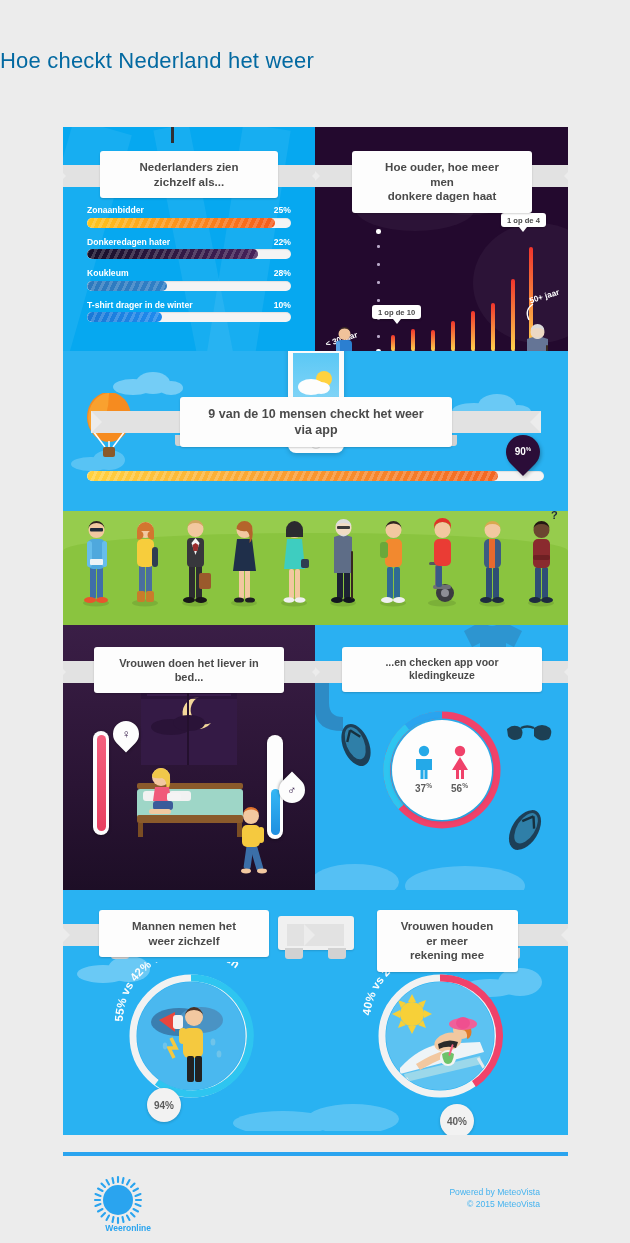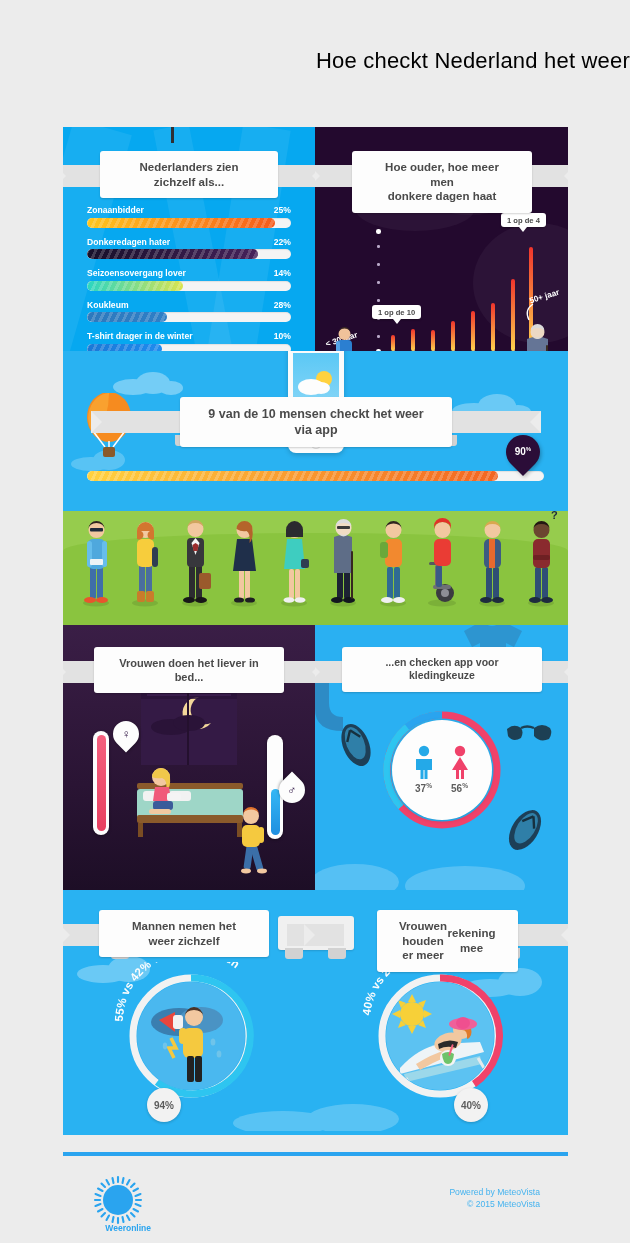--- a/index.html
+++ b/index.html
@@ -9,22 +9,22 @@
     font-family: "Liberation Sans", sans-serif;
     overflow: hidden;
     position: relative;
   }
   .page { position:relative; width:630px; height:1243px; background:#ececec; }
 
   
   .header { height:127px; position:relative; }
   .header-title {
     position:absolute; left:0; right:0; top:48px;
-    text-align:right;
-    font-size:22px; color:#000000; font-weight:400; letter-spacing:.2px;
+    text-align:left;
+    font-size:22px; color:#0369a1; font-weight:400; letter-spacing:.2px;
   }
 
   
   .content { position:absolute; left:63px; top:127px; width:505px; }
 
   
   .ribbon { position:relative; display:flex; justify-content:center; }
   .ribbon-tails { position:absolute; top:14px; left:0; right:0; height:22px; }
   .tail {
     position:absolute; top:0; height:22px; background:#e2e2e2;
@@ -221,29 +221,20 @@
               <div class="bar-fill" style="width:92%;--c1:#ffc61e;--c2:#f45b1c;"></div>
             </div>
           </div>
           <div class="bar-row">
             <div class="bar-head">
               <span>Donkeredagen hater</span>
               <span>22%</span>
             </div>
             <div class="bar-track">
               <div class="bar-fill" style="width:84%;--c1:#17102a;--c2:#46215a;"></div>
-            </div>
-          </div>
-          <div class="bar-row">
-            <div class="bar-head">
-              <span>Seizoensovergang lover</span>
-              <span>14%</span>
-            </div>
-            <div class="bar-track">
-              <div class="bar-fill" style="width:47%;--c1:#2ad6c2;--c2:#dbe44e;"></div>
             </div>
           </div>
           <div class="bar-row">
             <div class="bar-head">
               <span>Koukleum</span>
               <span>28%</span>
             </div>
             <div class="bar-track">
               <div class="bar-fill" style="width:39%;--c1:#2d79bd;--c2:#2f7fc6;"></div>
             </div>
@@ -702,21 +693,21 @@
       </div>
 
       <div style="position:absolute;right:-4px;top:20px;width:268px;z-index:5;">
         <div class="ribbon">
           <div class="ribbon-tails">
             <div class="tail l" style="width:40px;"></div>
             <div class="tail r" style="width:70px;"></div>
           </div>
           <div class="ribbon-fold-l" style="left:24px;top:38px;"></div>
           <div class="ribbon-fold-r" style="right:52px;top:38px;"></div>
-          <div class="ribbon-plate" style="width:141px;margin-left:18px;">
+          <div class="ribbon-plate" style="width:141px;flex-direction:column;margin-left:18px;">
             <span>Vrouwen houden er meer</span>
             <span>rekening mee</span>
           </div>
         </div>
       </div>
 
       <div class="vs-plate">
         <span class="vs-m">♂</span>
         <span class="vs-t">VS</span>
         <span class="vs-f">♀</span>
@@ -788,21 +779,21 @@
               <circle cx="76" cy="48" r="9" fill="#f2c8a0"></circle>
               <path d="M67 46 a9 9 0 0 1 18 0 q2 9 -4 11 q1 -9 -5 -9z" fill="#e07a2a"></path>
               <ellipse cx="77" cy="42" rx="14" ry="6" fill="#f0609a"></ellipse>
               <ellipse cx="77" cy="41" rx="7" ry="6" fill="#ef4f8f"></ellipse>
             </g>
             <circle cx="62" cy="76" r="8" fill="#f4f4f4"></circle>
             <path d="M56 72 q6 -4 12 0 q-1 10 -6 10 q-5 0 -6 -10z" fill="#6fc36a"></path>
             <rect x="64" y="62" width="2" height="12" rx="1" fill="#f2607f" transform="rotate(18 65 68)"></rect>
           </svg>
         </div>
-        <div class="ring-pct" style="left:50%;margin-left:14px;top:116px;">40%</div>
+        <div class="ring-pct" style="left:50%;margin-left:0;top:132px;">40%</div>
       </div>
     </div>
   </div>
 
   <div class="topbar"></div>
 
   <div class="footer">
     <svg class="footer-logo" viewBox="0 0 66 66">
       <circle cx="33" cy="31" r="15" fill="#2aa4ef"></circle>
       <g stroke="#2aa4ef" stroke-width="2.1" stroke-linecap="round">

